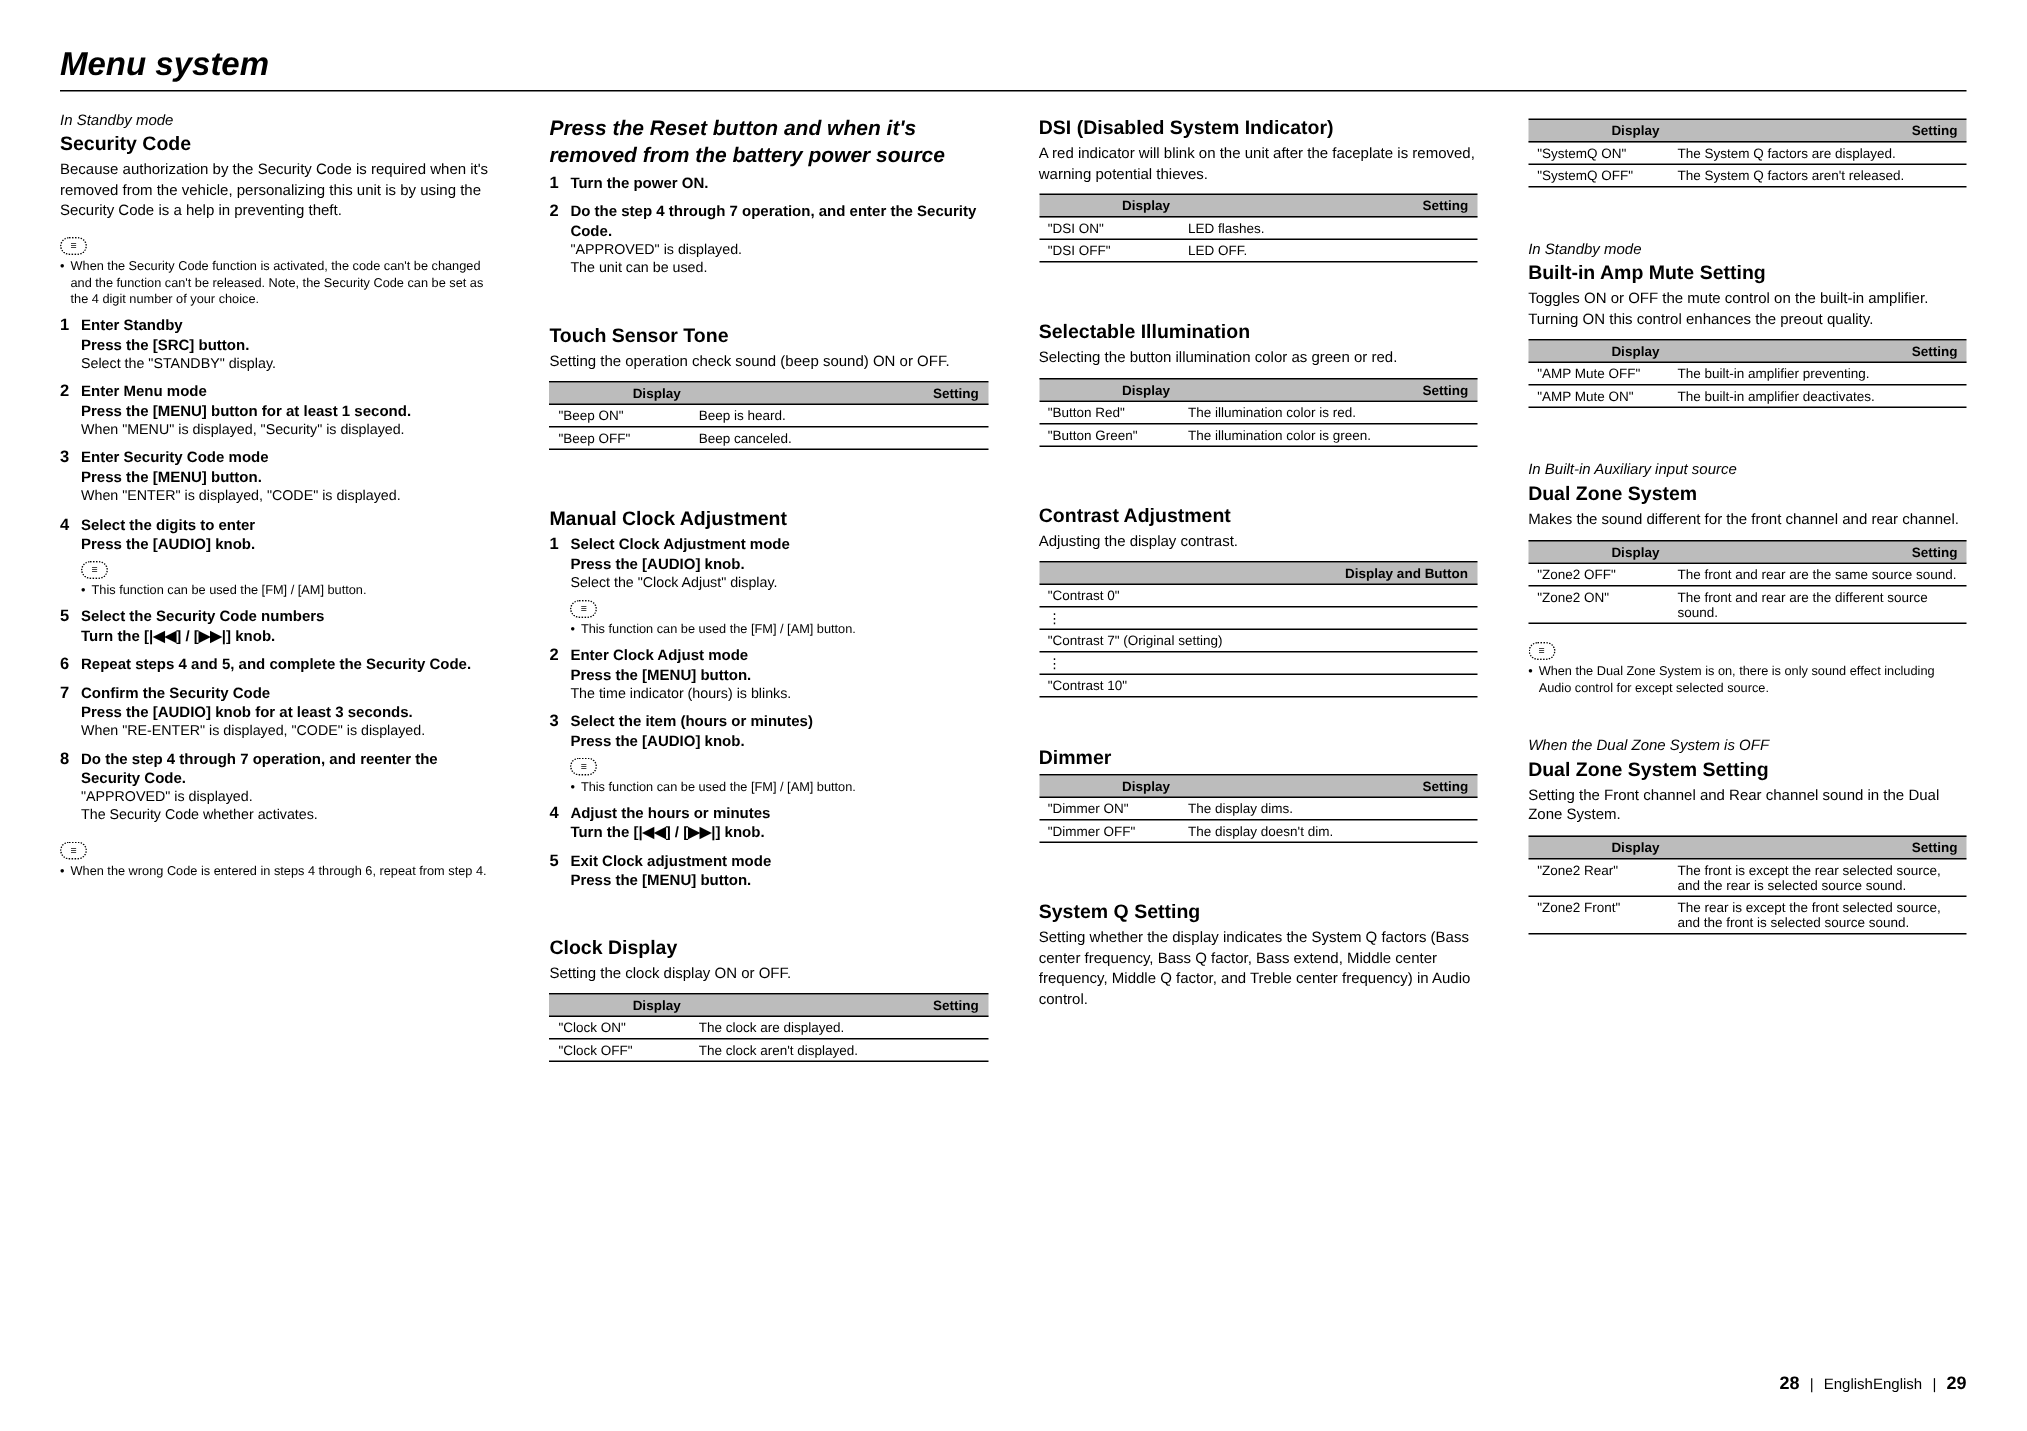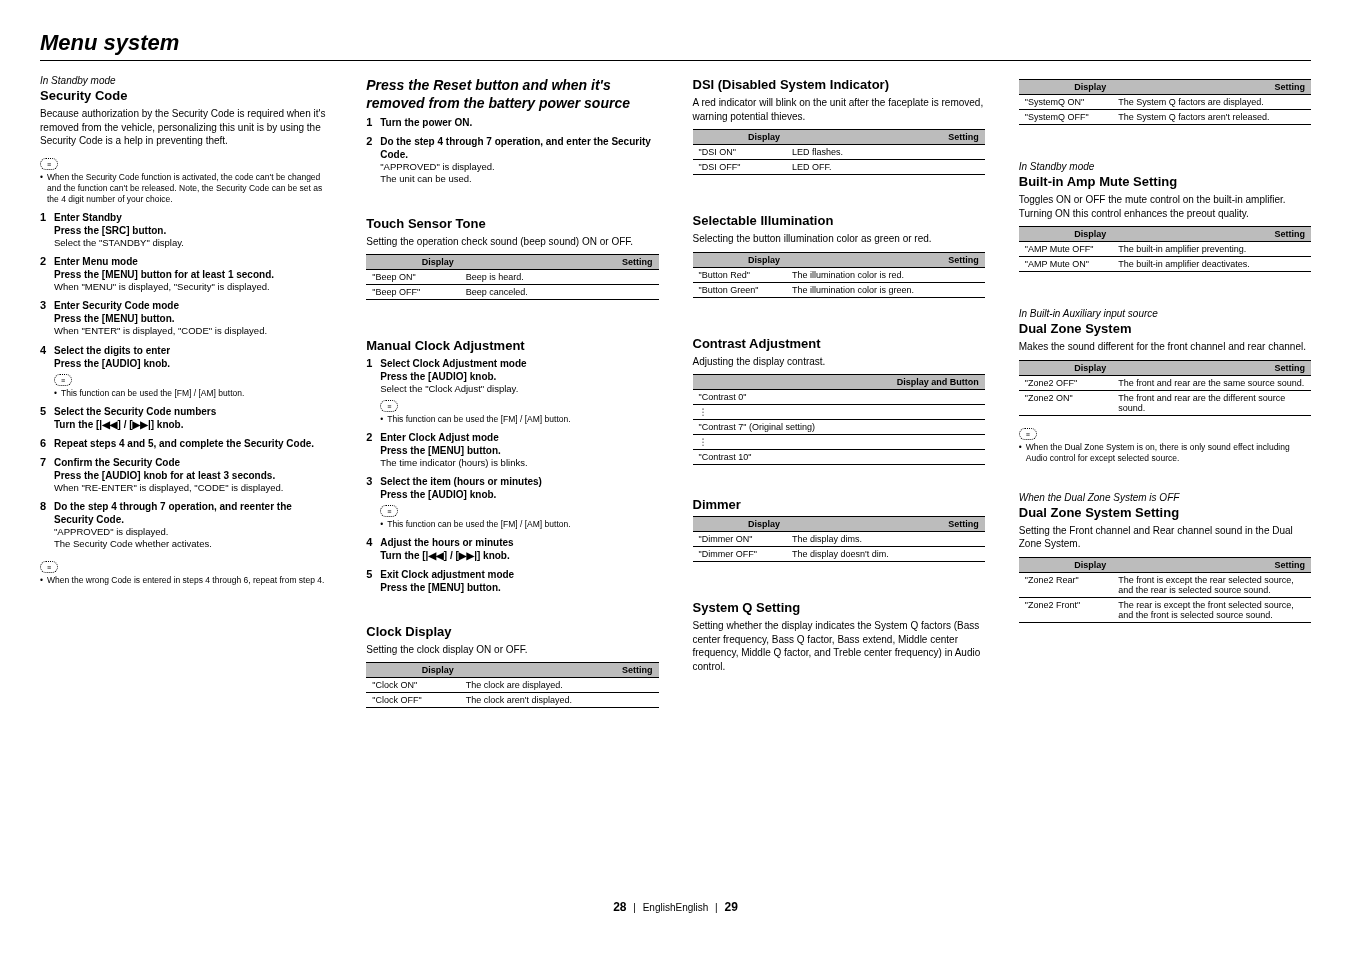--- a/index.html
+++ b/index.html
@@ -117,25 +117,25 @@
   table.setting td {
     padding: 2px 6px;
     border-bottom: 0.5px solid #000;
     vertical-align: top;
   }
   table.setting td:first-child { width: 32%; }
   .vspace { height: 22px; }
   .vspace-lg { height: 28px; }
   .footer {
     position: absolute;
-    bottom: 40px;
+    bottom: 25px;
     left: 40px;
     right: 40px;
     display: flex;
-    justify-content: center;
+    justify-content: flex-end;
     font-size: 10px;
   }
   .footer .pn { font-weight: bold; font-size: 12px; }
   .footer .sep { padding: 0 4px; }
   .dots-row td { text-align: left; padding-left: 20px; border-bottom: 0.5px solid #000;}
   .single-header th { width: 100%; }
 </style>
 </head>
 <body>
 

